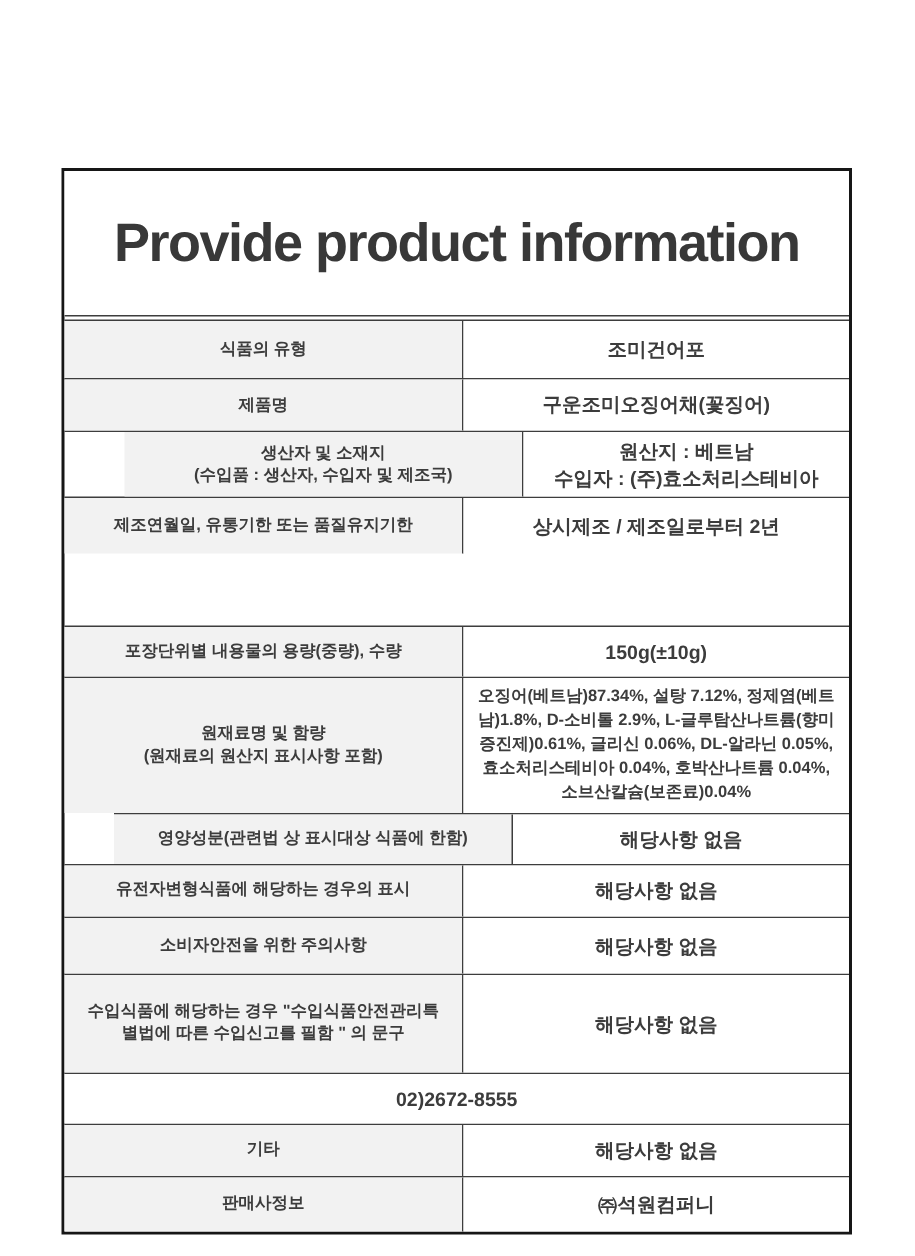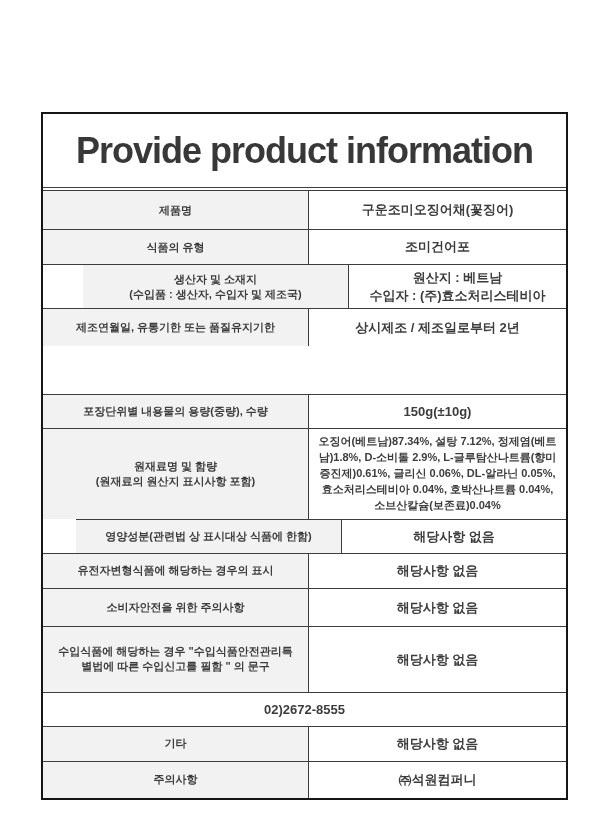--- a/index.html
+++ b/index.html
@@ -13,21 +13,21 @@
 
   .info-table {
     position: absolute;
     left: 41px; top: 112px;
     width: 527px;
     border: 2.5px solid #161616;
     background: #ffffff;
   }
 
   .title-block {
-    height: 74px;
+    height: 97px;
     display: flex; align-items: center; justify-content: center;
     background: #ffffff;
     border-bottom: 1.5px solid #3d3d3d;
   }
   .title-block h1 {
     font-size: 36px;
     font-weight: 800;
     letter-spacing: -1px;
     color: #383838;
     white-space: nowrap;
@@ -84,26 +84,26 @@
 
 <div class="sheet">
   <div class="info-table">
 
     <div class="title-block">
       <h1>Provide product information</h1>
     </div>
 
     <div class="rows">
       <div class="row">
+        <div class="cell label">식품의 유형</div>
+        <div class="cell value">조미건어포</div>
+      </div>
+      <div class="row">
         <div class="cell label">제품명</div>
         <div class="cell value">구운조미오징어채(꽃징어)</div>
-      </div>
-      <div class="row">
-        <div class="cell label">식품의 유형</div>
-        <div class="cell value">조미건어포</div>
       </div>
       <div class="row">
         <div class="cell label">생산자 및 소재지
 (수입품 : 생산자, 수입자 및 제조국)</div>
         <div class="cell value">원산지 : 베트남
 수입자 : (주)효소처리스테비아</div>
       </div>
       <div class="row">
         <div class="cell label">제조연월일, 유통기한 또는 품질유지기한</div>
         <div class="cell value">상시제조 / 제조일로부터 2년</div>
@@ -134,19 +134,19 @@
         <div class="cell value">해당사항 없음</div>
       </div>
       <div class="row">
         <div class="cell value">02)2672-8555</div>
       </div>
       <div class="row">
         <div class="cell label">기타</div>
         <div class="cell value">해당사항 없음</div>
       </div>
       <div class="row">
-        <div class="cell label">주의사항</div>
+        <div class="cell label">판매사정보</div>
         <div class="cell value">㈜석원컴퍼니</div>
       </div>
     </div>
 
   </div>
 </div>
 
 </body></html>

